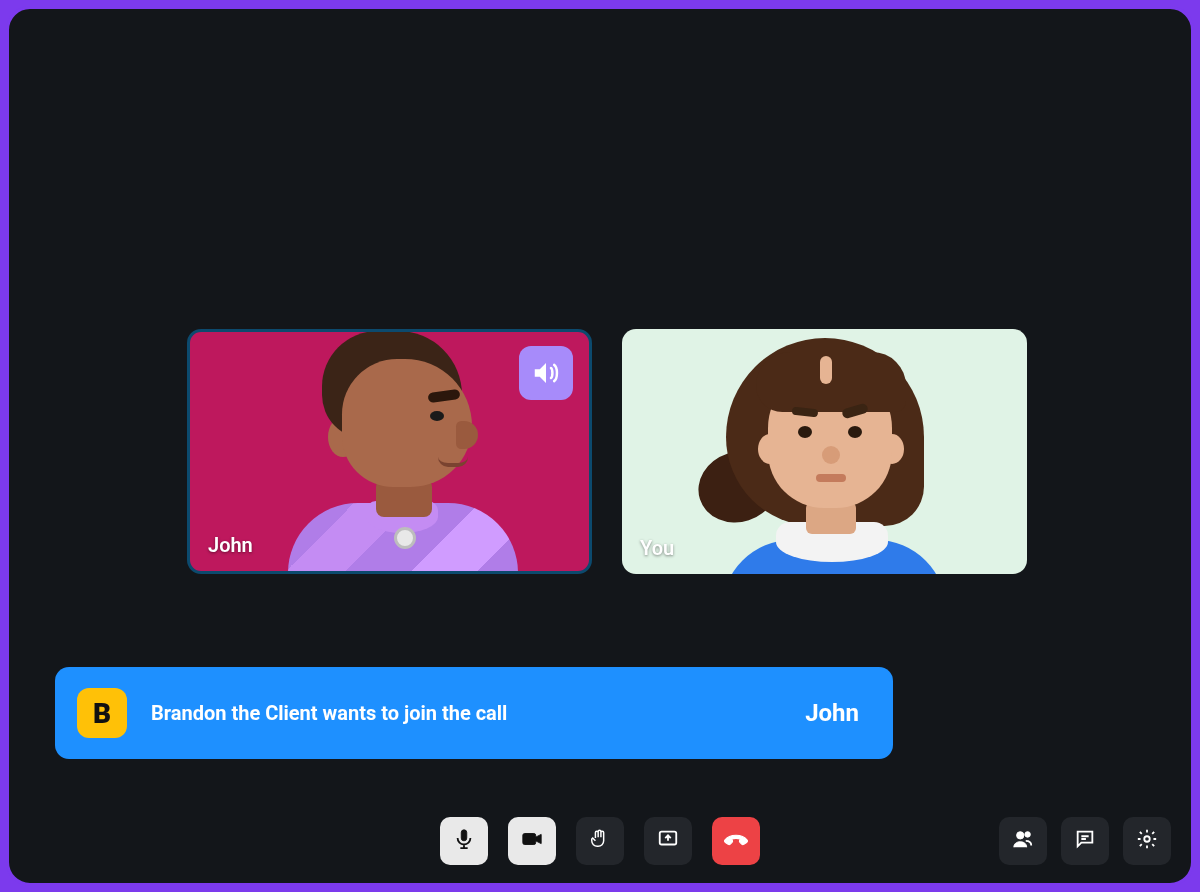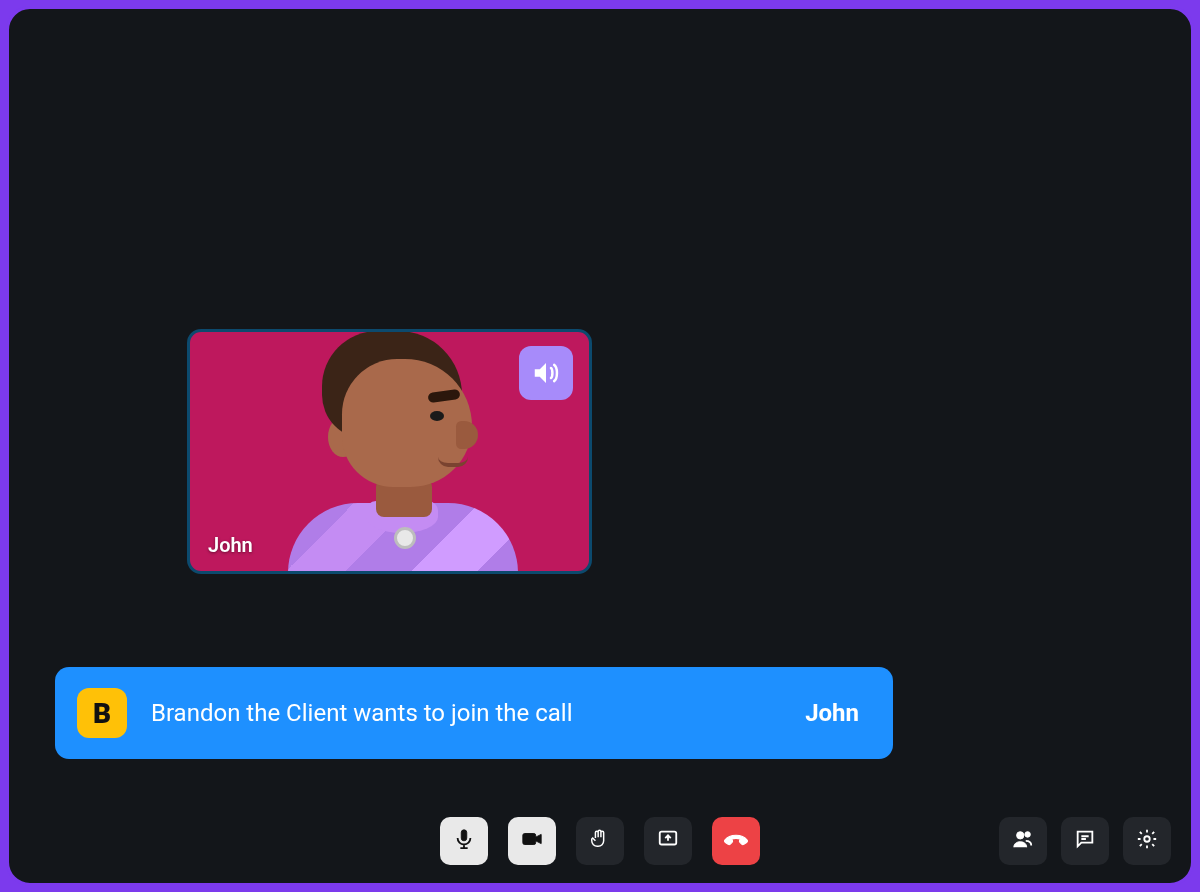--- a/index.html
+++ b/index.html
@@ -287,22 +287,22 @@
     align-items: center;
     justify-content: center;
     color: #111;
     font-weight: 900;
     font-size: 28px;
     flex-shrink:0;
   }
   .join-msg {
     flex: 1;
     color: #fff;
-    font-size: 24px;
-    font-weight: 400;
+    font-size: 20px;
+    font-weight: 700;
   }
   .join-view {
     color: #fff;
     font-size: 24px;
     font-weight: 700;
     cursor: pointer;
   }
 
   
   .control-bar {
@@ -365,20 +365,41 @@
       </div>
       <div class="speaker-badge">
         <svg width="30" height="30" viewBox="0 0 24 24" fill="none">
           <path d="M3 9v6h4l5 5V4L7 9H3z" fill="#fff"></path>
           <path d="M16 8c1.5 1 1.5 7 0 8M18.5 5.5c3 2 3 11 0 13" stroke="#fff" stroke-width="2" stroke-linecap="round" fill="none"></path>
         </svg>
       </div>
       <div class="name-label">John</div>
     </div>
 
+    <div class="video-tile tile-inactive">
+      <div class="avatar2">
+        <div class="ponytail"></div>
+        <div class="hairback"></div>
+        <div class="shirt"></div>
+        <div class="collar"></div>
+        <div class="neck"></div>
+        <div class="ear-l"></div>
+          <div class="ear-r"></div>
+        <div class="face"></div>
+        <div class="hairtop"></div>
+        <div class="parting"></div>
+        <div class="brow-l"></div>
+          <div class="brow-r"></div>
+        <div class="eye-l"></div>
+          <div class="eye-r"></div>
+        <div class="nose"></div>
+        <div class="mouth"></div>
+      </div>
+      <div class="name-label">You</div>
+    </div>
 
   </div>
 
   <div class="join-banner">
     <div class="join-avatar">
       <span>B</span>
     </div>
     <div class="join-msg">Brandon the Client wants to join the call</div>
     <div class="join-view">John</div>
   </div>

